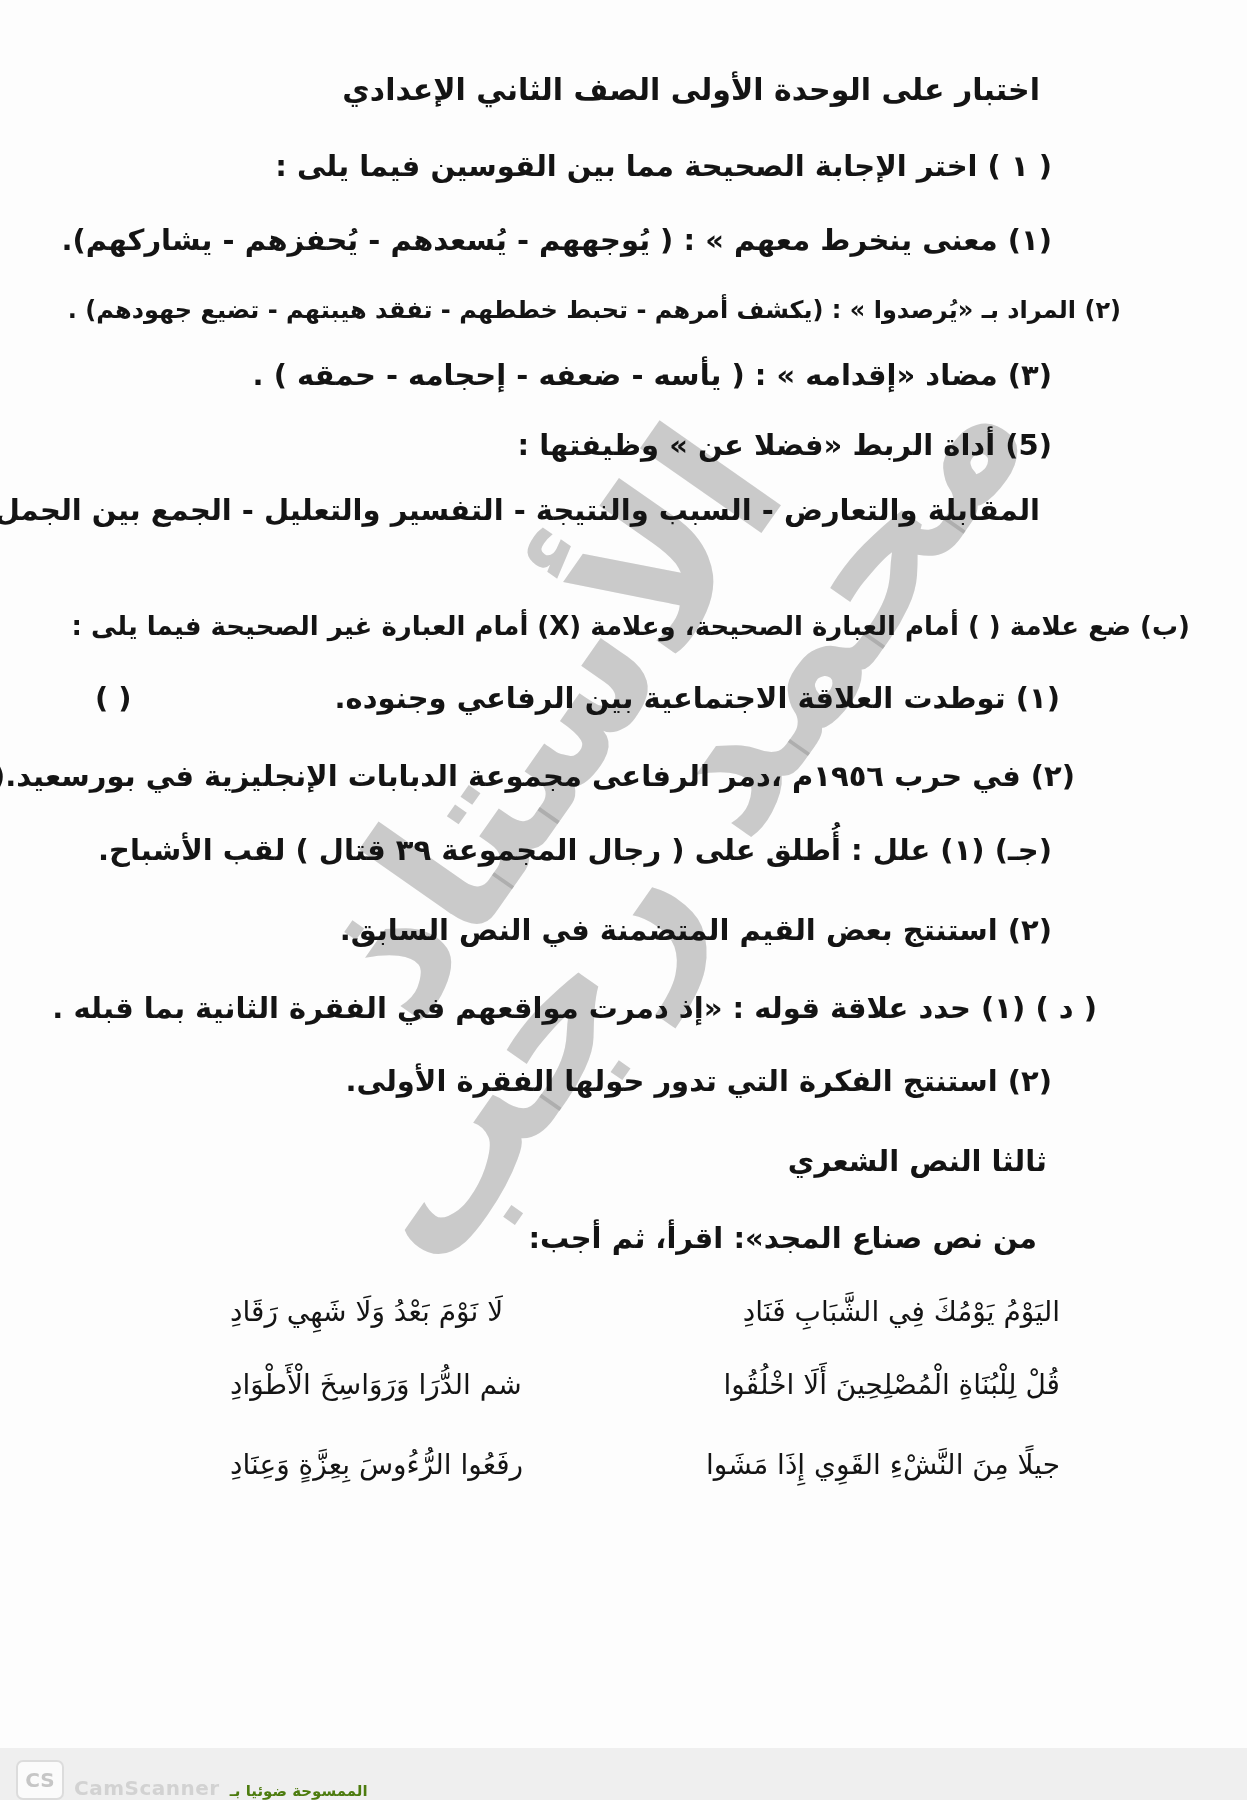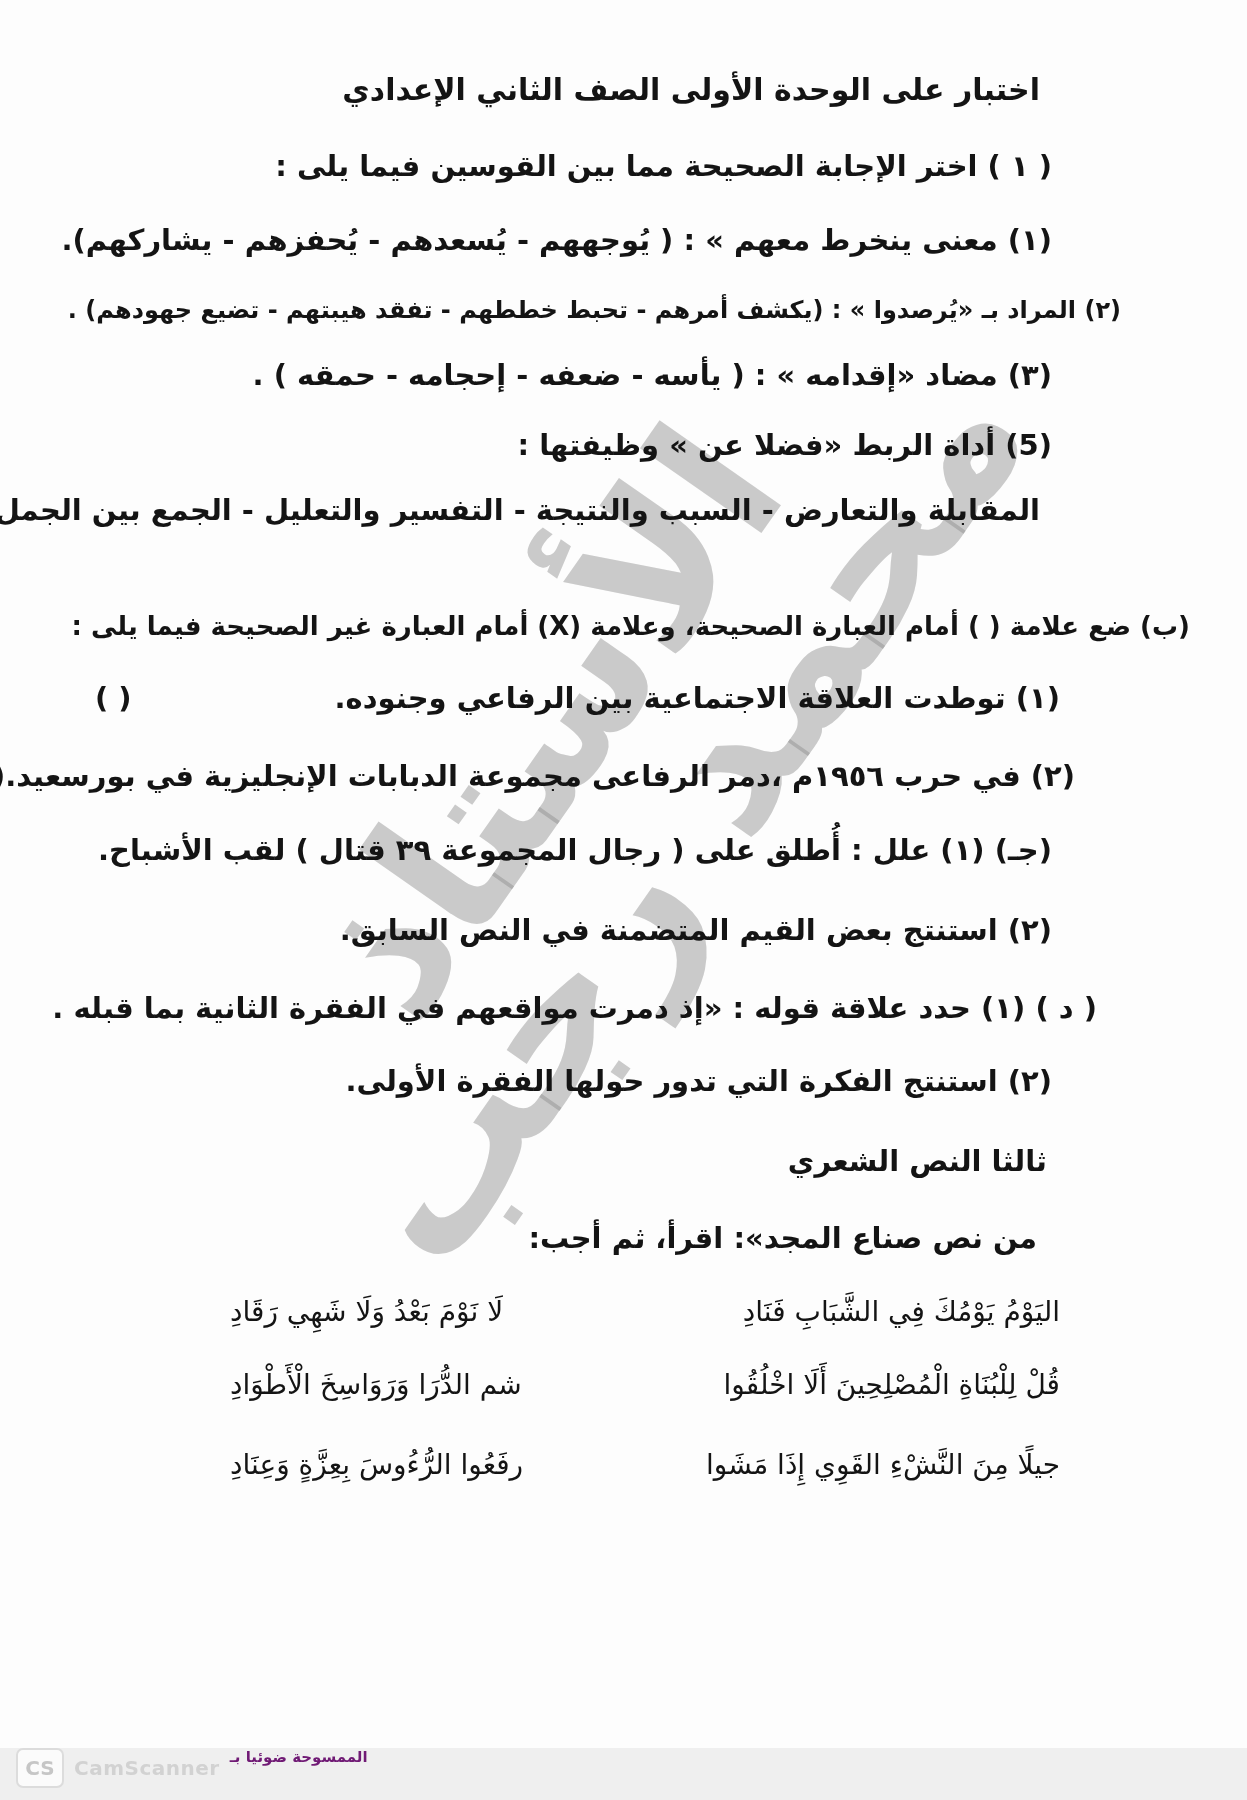--- a/index.html
+++ b/index.html
@@ -68,38 +68,38 @@
     color:rgba(140,140,140,0.45);
     text-align:center;
   }
   .content{position:relative;z-index:2;}
   .footer-bar{
     position:absolute;
     bottom:0;left:0;right:0;
     height:52px;
     background:#efefef;
     display:flex;
-    align-items:flex-start;
+    align-items:flex-end;
     direction:ltr;
     padding-left:16px;
     gap:10px;
     z-index:3;
   }
   .cs-logo{
     width:44px;height:36px;
     border:2px solid #dcdcdc;
     border-radius:7px;
     background:#fbfbfb;
     color:#c6c6c6;
     font-size:20px;font-weight:bold;
     display:flex;align-items:center;justify-content:center;
     font-family:"DejaVu Sans",sans-serif;
   }
   .cam-brand{color:#d2d2d2;font-size:20px;font-weight:bold;letter-spacing:0.5px;margin-top:8px;}
-  .cam-ar{color:#701a75;font-size:15px;font-weight:bold;direction:rtl;}
+  .cam-ar{color:#4d7c0f;font-size:15px;font-weight:bold;direction:rtl;}
 </style>
 </head>
 <body>
 
 <div class="page">
 
   <div class="watermark">
     <span>الأستاذ محمد رجب</span>
   </div>
 

